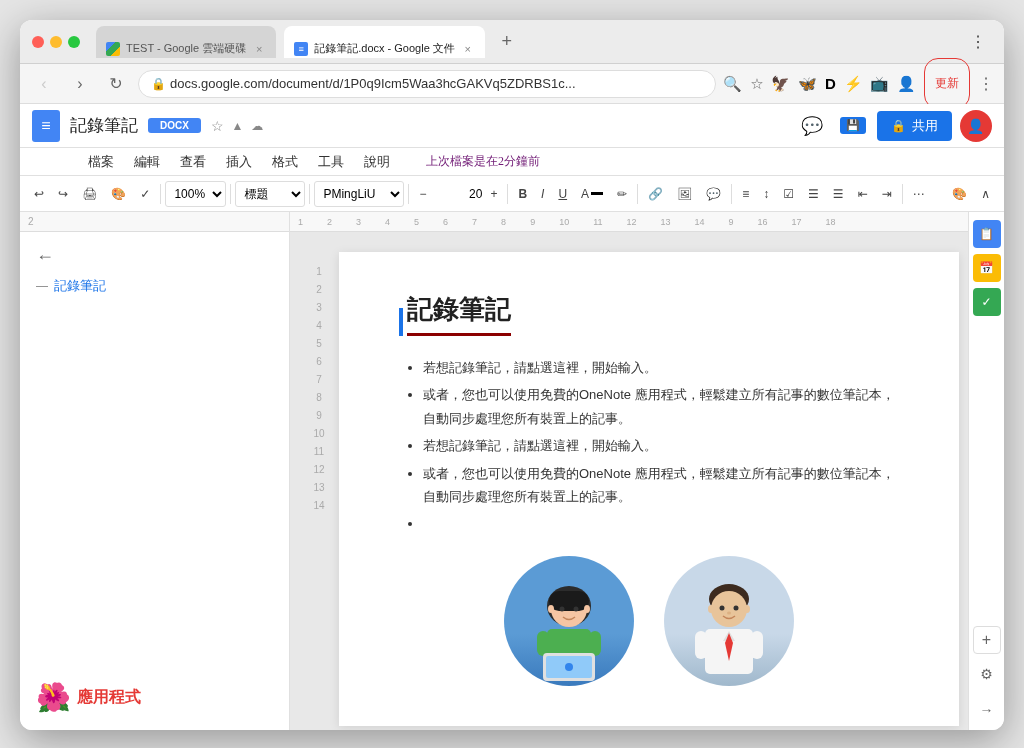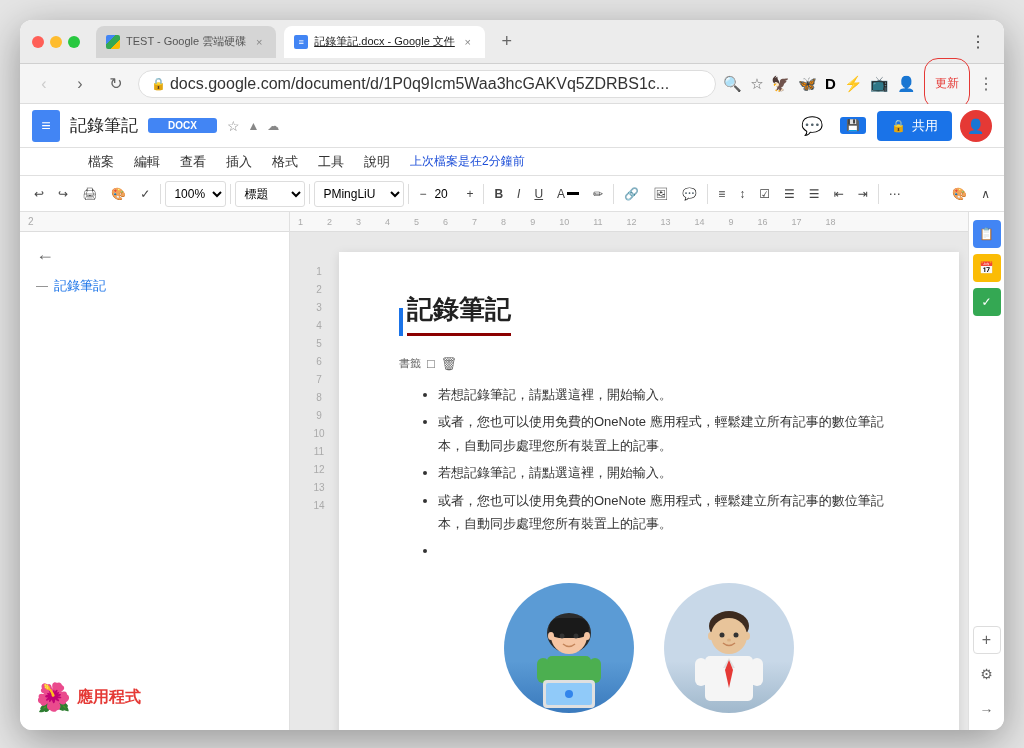--- a/index.html
+++ b/index.html
@@ -43,23 +43,23 @@
     .tl {
       width: 12px; height: 12px;
       border-radius: 50%;
     }
     .tl-red { background: #ff5f57; }
     .tl-yellow { background: #febc2e; }
     .tl-green { background: #28c840; }
 
     .tab {
       display: flex;
-      align-items: center;
+      align-items: flex-end;
       height: 32px;
-      padding: 12px 10px;
+      padding: 2px 10px;
       border-radius: 8px 8px 0 0;
       font-size: 12px;
       gap: 6px;
       cursor: pointer;
     }
     .tab-inactive {
       background: #d5d5d5;
       color: #555;
     }
     .tab-active {
@@ -195,21 +195,21 @@
     .doc-title {
       font-size: 17px;
       font-weight: 500;
       color: #222;
     }
     .docx-badge {
       background: #4285f4;
       color: #fff;
       font-size: 10px;
       border-radius: 3px;
-      padding: 2px 20px;
+      padding: 2px 12px;
       font-weight: bold;
     }
     .doc-title-icons {
       display: flex;
       gap: 8px;
       align-items: center;
       color: #888;
       font-size: 14px;
     }
     .toolbar-spacer { flex: 1; }
@@ -260,22 +260,23 @@
     .menu-item {
       padding: 2px 8px;
       font-size: 13px;
       color: #333;
       cursor: pointer;
       border-radius: 3px;
       text-align: center;
     }
     .autosave-text {
       font-size: 12px;
-      color: #1d4ed8;
-      margin-left: 8px;
+      color: #701a75;
+      margin-left: 24px;
+      font-family: Liberation Serif, serif;
     }
 
     
     .format-toolbar {
       background: #fff;
       height: 36px;
       display: flex;
       align-items: center;
       padding: 0 8px;
       gap: 2px;
@@ -437,21 +438,20 @@
 
     .doc-bullet-list {
       list-style: disc;
       padding-left: 24px;
       font-size: 13px;
       color: #333;
       line-height: 1.8;
     }
     .doc-bullet-list li {
       margin-bottom: 4px;
-      margin-left: 15px;
     }
 
     
     .illustrations {
       display: flex;
       gap: 30px;
       margin-top: 20px;
       justify-content: center;
     }
     .char-circle {
@@ -526,36 +526,36 @@
     <div class="tab tab-inactive">
       <div class="tab-icon-drive"></div>
       <span style="font-size:11px; max-width:140px; overflow:hidden; white-space:nowrap; text-overflow:ellipsis;">TEST - Google 雲端硬碟</span>
       <button class="tab-close">×</button>
     </div>
 
     <div class="tab tab-active">
       <div class="tab-icon-doc">
         <span style="color:#fff; font-size:9px; font-weight:bold;">≡</span>
       </div>
-      <span style="font-size:11px; max-width:160px; overflow:hidden; white-space:nowrap; text-overflow:ellipsis;text-decoration:underline;">記錄筆記.docx - Google 文件</span>
+      <span style="font-size:11px; max-width:160px; overflow:hidden; white-space:nowrap; text-overflow:ellipsis;">記錄筆記.docx - Google 文件</span>
       <button class="tab-close">×</button>
     </div>
 
     <button class="new-tab-btn">+</button>
     <div class="titlebar-spacer"></div>
     <button class="titlebar-menu-btn">⋮</button>
   </div>
 
   <div class="addressbar">
     <button class="nav-btn" disabled="">‹</button>
     <button class="nav-btn">›</button>
     <button class="nav-btn">↻</button>
     <div class="address-input">
       <span style="font-size:12px; color:#555; margin-right:4px;">🔒</span>
-      <span style="font-size:16px; color:#333;">docs.google.com/document/d/1P0q9Icm5Waa3hcGAKVq5ZDRBS1c...</span>
+      <span style="font-size:13px; color:#333;">docs.google.com/document/d/1P0q9Icm5Waa3hcGAKVq5ZDRBS1c...</span>
     </div>
     <div class="address-icons">
       <span style="font-size:15px; color:#666; cursor:pointer;">🔍</span>
       <span style="font-size:15px; color:#666; cursor:pointer;">☆</span>
       <span style="font-size:15px; cursor:pointer;">🦅</span>
       <span style="font-size:15px; cursor:pointer;">🦋</span>
       <span style="font-size:15px; font-weight:bold; cursor:pointer;">D</span>
       <span style="font-size:15px; cursor:pointer;">⚡</span>
       <span style="font-size:15px; cursor:pointer;">📺</span>
       <span style="font-size:15px; cursor:pointer;">👤</span>
@@ -615,21 +615,21 @@
     <div class="fmt-separator"></div>
     <select class="fmt-select" style="width:70px;">
       <option>標題</option>
     </select>
     <div class="fmt-separator"></div>
     <select class="fmt-select" style="width:90px;">
       <option>PMingLiU</option>
     </select>
     <div class="fmt-separator"></div>
     <button class="fmt-btn">−</button>
-    <span style="font-size:12px; width:24px; text-align:left;">20</span>
+    <span style="font-size:12px; width:24px; text-align:right;margin-left:24px;">20</span>
     <button class="fmt-btn">+</button>
     <div class="fmt-separator"></div>
     <button class="fmt-btn fmt-bold">B</button>
     <button class="fmt-btn fmt-italic">I</button>
     <button class="fmt-btn fmt-underline">U</button>
     <button class="fmt-btn">
       <span>A</span>
       <span style="width:12px;height:3px;background:#000;display:block;"></span>
     </button>
     <button class="fmt-btn">✏</button>
@@ -719,25 +719,20 @@
             <div class="page-num">14</div>
           </div>
 
           <div class="doc-page">
 
             <div style="display:flex; align-items:center; gap:4px; margin-bottom:4px;">
               <div class="heading-marker"></div>
               <div class="doc-title-text">記錄筆記</div>
             </div>
 
-            <div class="heading-toolbar">
-              <span class="heading-tag">書籤</span>
-              <span class="heading-icon">□</span>
-              <span class="heading-icon">🗑</span>
-            </div>
 
             <ul class="doc-bullet-list">
               <li>若想記錄筆記，請點選這裡，開始輸入。</li>
               <li>或者，您也可以使用免費的OneNote 應用程式，輕鬆建立所有記事的數位筆記本，自動同步處理您所有裝置上的記事。</li>
               <li>若想記錄筆記，請點選這裡，開始輸入。</li>
               <li>或者，您也可以使用免費的OneNote 應用程式，輕鬆建立所有記事的數位筆記本，自動同步處理您所有裝置上的記事。</li>
               <li>&nbsp;</li>
             </ul>
 
             <div class="illustrations">

